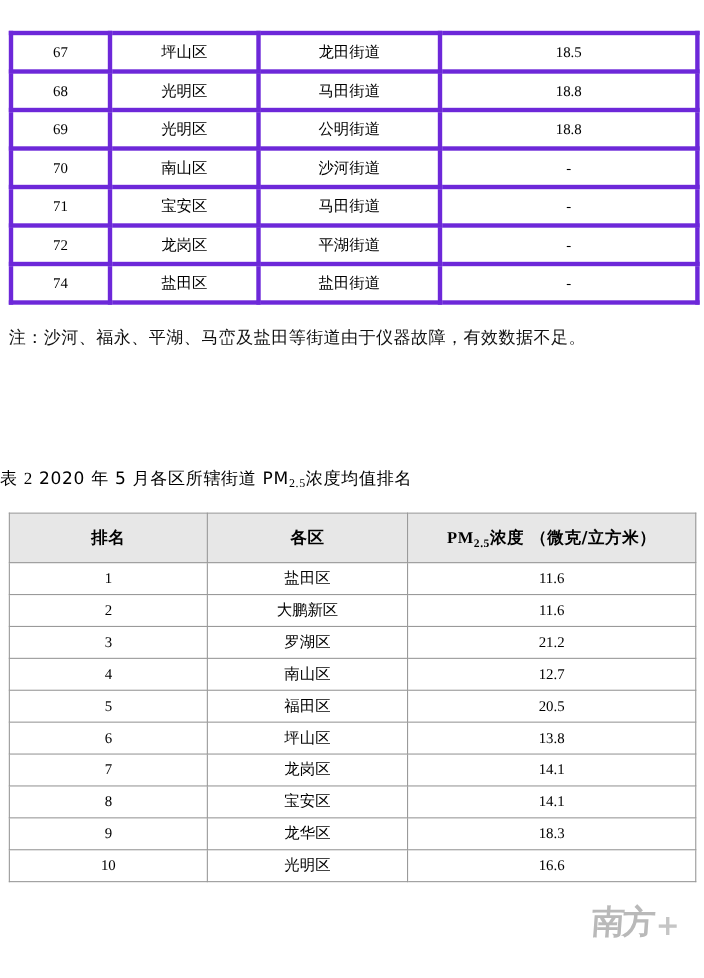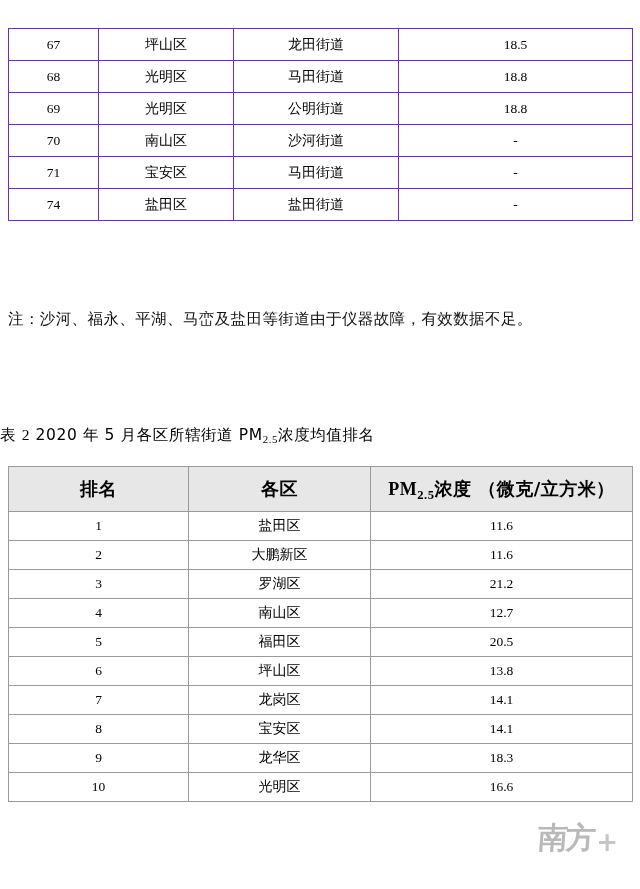--- a/index.html
+++ b/index.html
@@ -26,21 +26,21 @@
   
   .tbl1 {
     position: absolute;
     left: 8px;
     top: 28px;
     width: 624px;
     border-collapse: collapse;
     table-layout: fixed;
   }
   .tbl1 td {
-    border: 1px solid #6d28d9;
+    border: 4px solid #6d28d9;
     height: 29px;
     text-align: center;
     vertical-align: middle;
     font-size: 13.5px;
     font-family: "Liberation Serif", serif;
   }
   .tbl1 td.cn {
     font-family: "DejaVu Sans", sans-serif;
     font-size: 14px;
   }
@@ -53,21 +53,20 @@
   .note {
     position: absolute;
     left: 8px;
     top: 290px;
     width: 624px;
     font-family: "DejaVu Sans", sans-serif;
     font-size: 15.5px;
     line-height: 34px;
     letter-spacing: 0.4px;
     color: #111;
-    margin-top: 12px;
   }
 
   
   .caption2 {
     position: absolute;
     left: 0;
     top: 425px;
     width: 640px;
     text-align: left;
     font-family: "DejaVu Sans", sans-serif;
@@ -92,21 +91,21 @@
     width: 624px;
     border-collapse: collapse;
     table-layout: fixed;
   }
   .tbl2 th {
     border: 1px solid #9a9a9a;
     background: #e7e7e7;
     height: 42px;
     font-weight: bold;
     font-family: "DejaVu Sans", sans-serif;
-    font-size: 18px;
+    font-size: 15px;
     letter-spacing: 0.5px;
   }
   .tbl2 td {
     border: 1px solid #9a9a9a;
     height: 26px;
     text-align: center;
     vertical-align: middle;
     font-size: 13.5px;
     font-family: "Liberation Serif", serif;
   }
@@ -179,20 +178,26 @@
         <td class="cn">沙河街道</td>
         <td>-</td>
       </tr>
       <tr>
         <td>71</td>
         <td class="cn">宝安区</td>
         <td class="cn">马田街道</td>
         <td>-</td>
       </tr>
       <tr>
+        <td>72</td>
+        <td class="cn">龙岗区</td>
+        <td class="cn">平湖街道</td>
+        <td>-</td>
+      </tr>
+      <tr>
         <td>74</td>
         <td class="cn">盐田区</td>
         <td class="cn">盐田街道</td>
         <td>-</td>
       </tr>
     </tbody>
   </table>
 
   <div class="note">注：沙河、福永、平湖、马峦及盐田等街道由于仪器故障，有效数据不足。</div>
 

